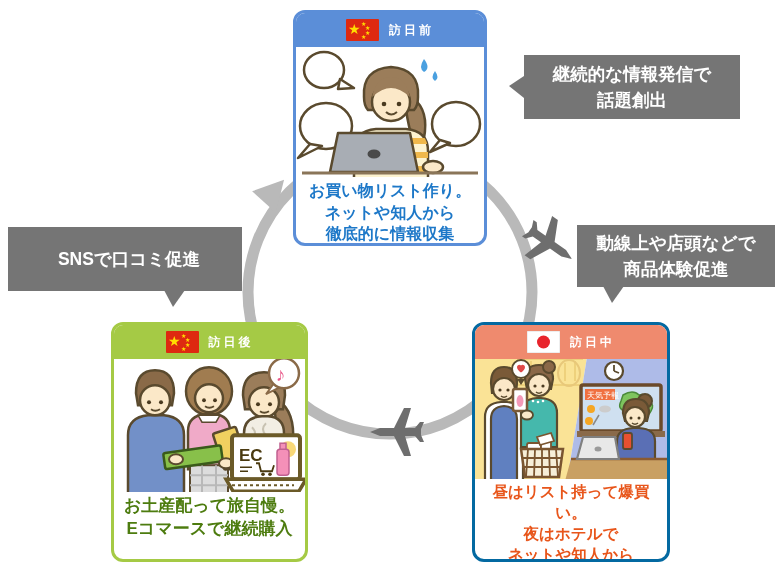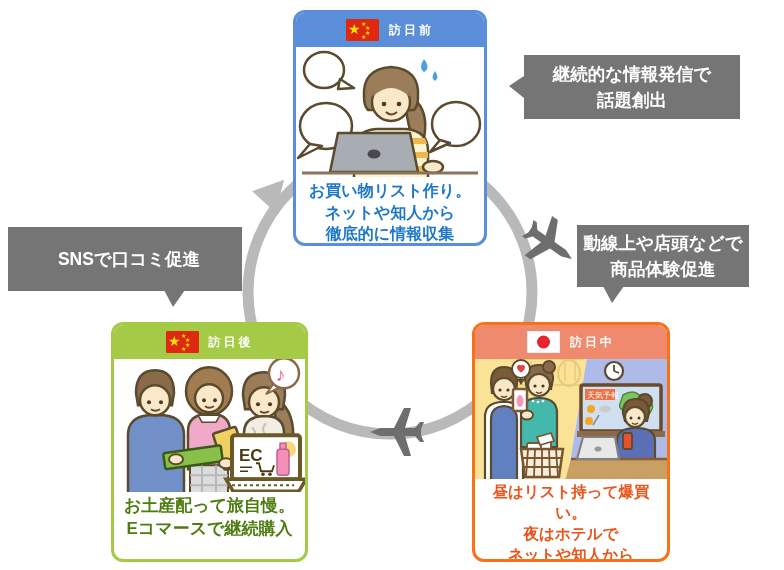--- a/index.html
+++ b/index.html
@@ -23,37 +23,37 @@
   .illus{flex:1 1 auto;position:relative;background:#fff;overflow:hidden;}
   .illus svg{display:block;width:100%;height:100%;}
   .caption{text-align:center;font-weight:bold;padding:3px 2px 9px;}
   .caption-line{display:block;line-height:1.35;}
   #stage-before{left:293px;top:10px;width:194px;height:236px;border:3px solid #5b8ed8;}
   #stage-before .stage-header{background:#5b8ed8;margin:-1px;}
   #stage-before .caption{color:#1d78c8;font-size:16px;height:54px;}
   #stage-after{left:111px;top:322px;width:197px;height:240px;border:3px solid #a5ca45;}
   #stage-after .stage-header{background:#a5ca45;margin:-1px;}
   #stage-after .caption{color:#4d7c0f;font-size:17px;height:56px;}
-  #stage-during{left:472px;top:322px;width:198px;height:240px;border:3px solid #f97316;}
+  #stage-during{left:472px;top:322px;width:198px;height:240px;border:3px solid #0369a1;}
   #stage-during .stage-header{background:#ef8a6e;margin:-1px;}
   #stage-during .caption{color:#e8551a;font-size:15.5px;height:68px;}
   
   .callout{
     position:absolute;z-index:3;background:#757575;color:#fff;
     display:flex;flex-direction:column;align-items:center;justify-content:center;
     font-weight:bold;font-size:17.5px;line-height:1.5;text-align:center;
   }
   .callout .tail{position:absolute;width:0;height:0;}
   #callout-info{left:524px;top:55px;width:216px;height:64px;}
   #callout-info .tail{
     left:-15px;top:21px;
     border-top:10px solid transparent;border-bottom:12px solid transparent;
     border-right:15px solid #757575;
   }
-  #callout-experience{left:577px;top:225px;width:172px;height:62px;}
+  #callout-experience{left:577px;top:225px;width:198px;height:62px;}
   #callout-experience .tail{
     left:26px;bottom:-16px;
     border-left:9px solid transparent;border-right:12px solid transparent;
     border-top:17px solid #757575;
   }
   #callout-sns{left:8px;top:227px;width:226px;height:64px;padding-left:8px;}
   #callout-sns .tail{
     left:156px;bottom:-16px;
     border-left:9px solid transparent;border-right:12px solid transparent;
     border-top:17px solid #757575;

